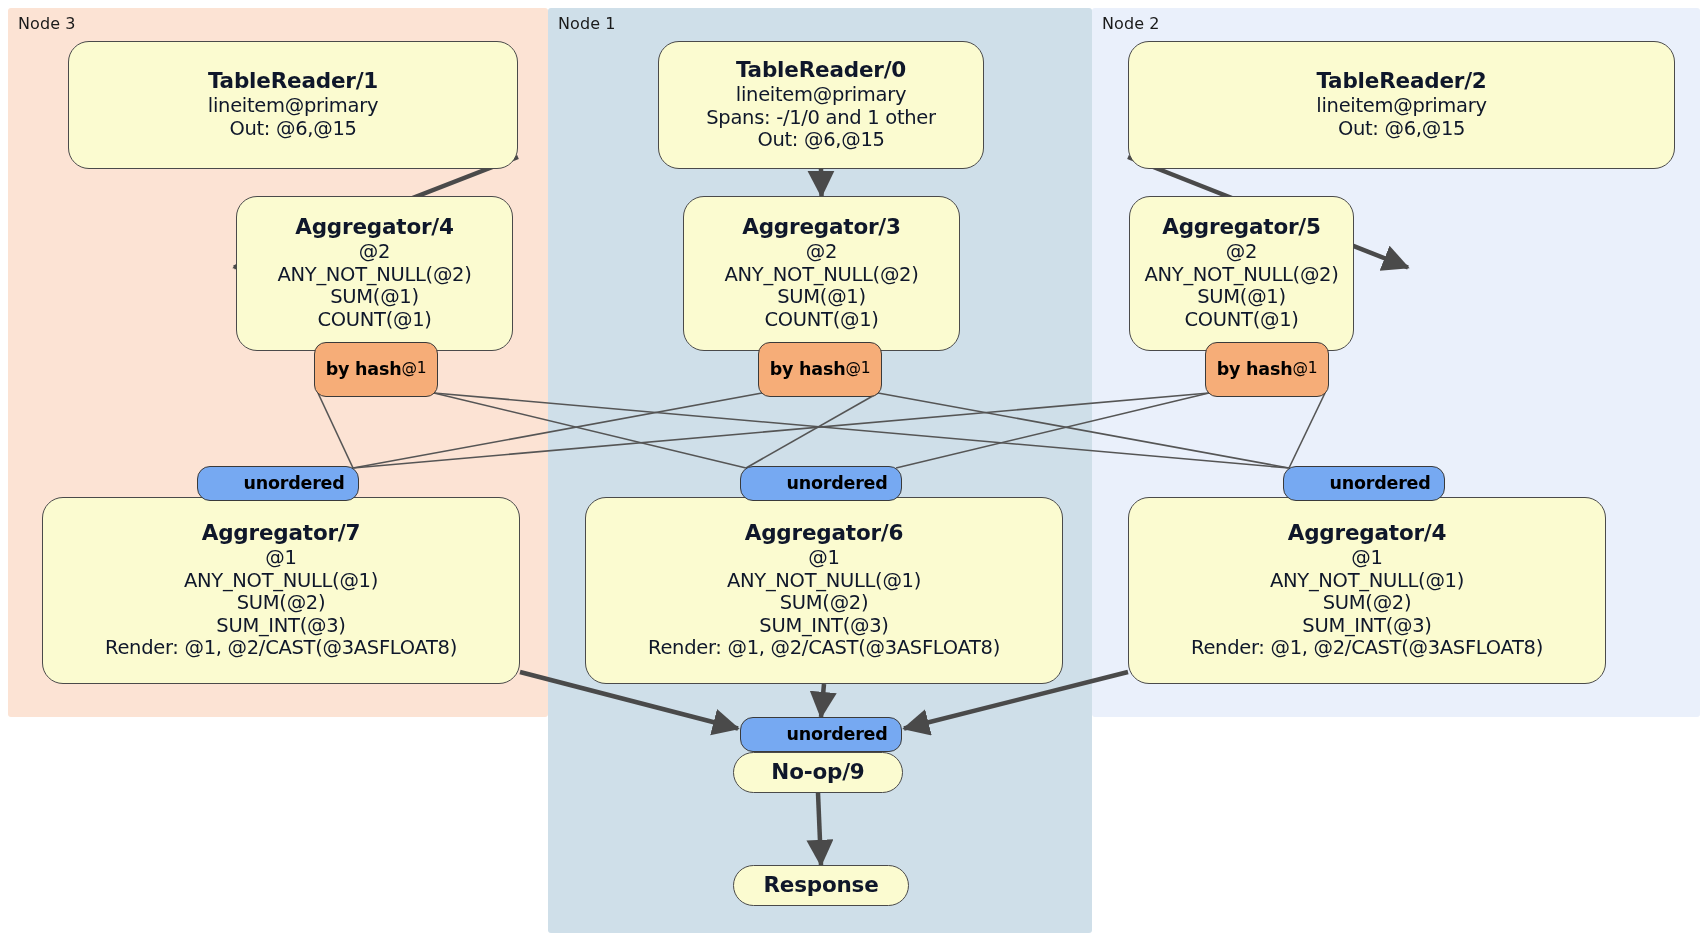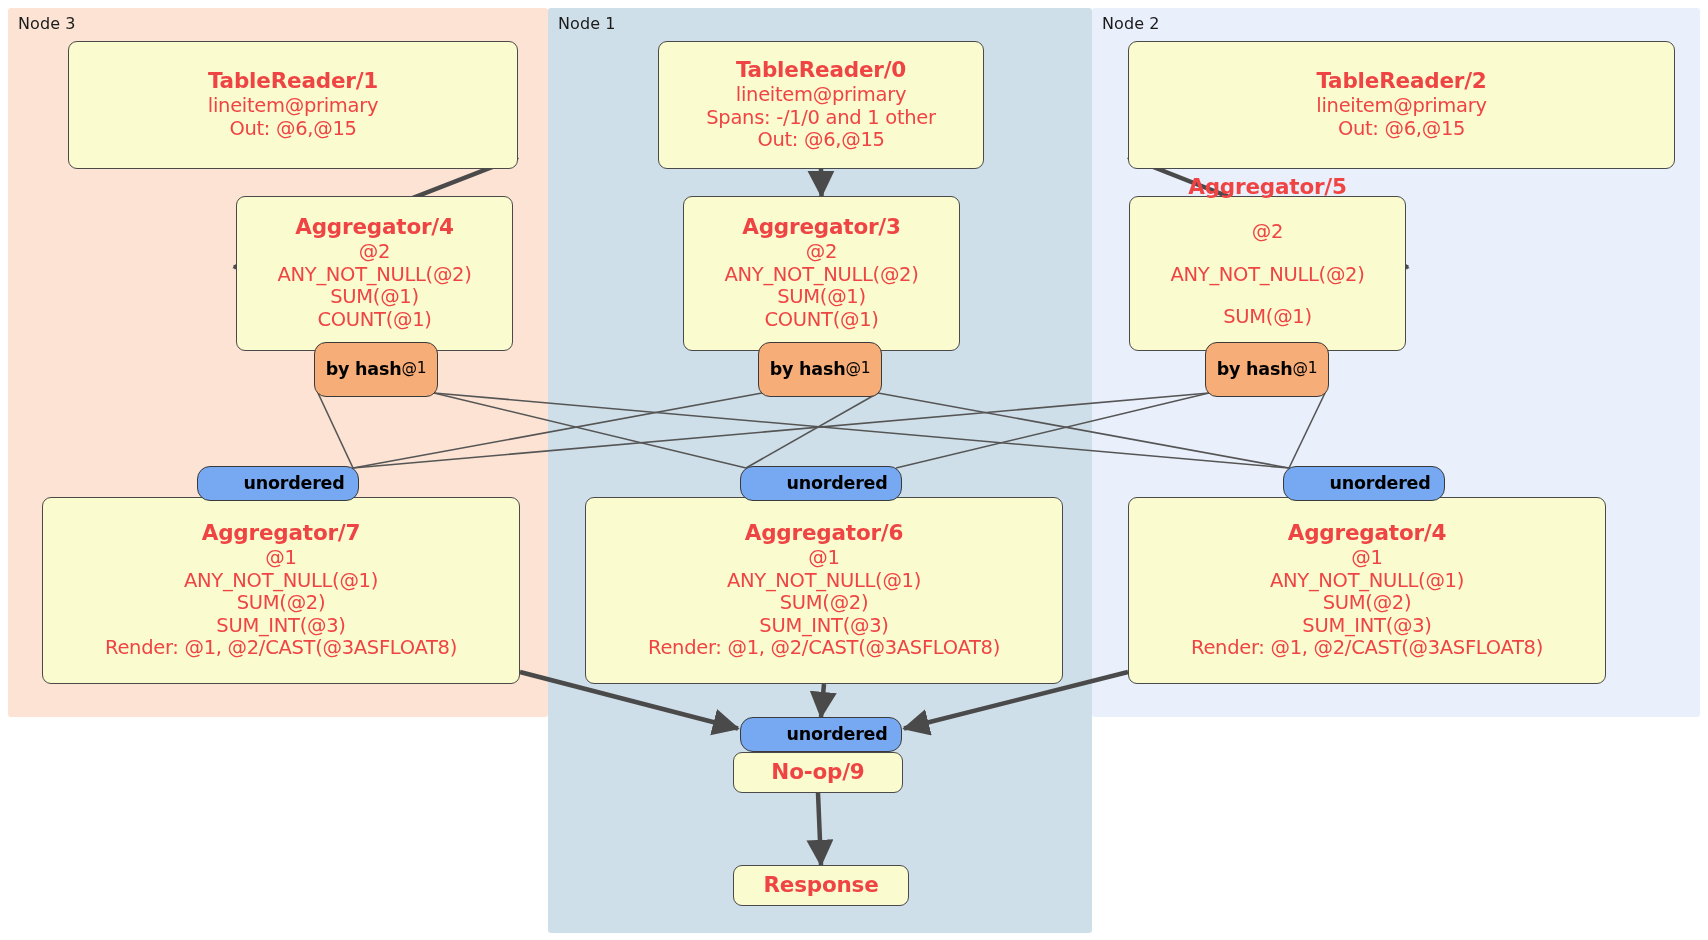--- a/index.html
+++ b/index.html
@@ -7,23 +7,23 @@
        font-family:"DejaVu Sans","Liberation Sans",sans-serif;}
   #stage{position:absolute;left:0;top:0;width:1708px;height:940px;}
 
   .panel{position:absolute;border-radius:3px;}
   .panel-label{position:absolute;left:10px;top:6px;font-size:16px;color:#1a1a1a;
                letter-spacing:0.1px;}
 
   svg#edges{position:absolute;left:0;top:0;width:1708px;height:940px;overflow:visible;}
 
   .node{position:absolute;box-sizing:border-box;background:#fbfbd0;
-        border:1.6px solid #4a4a4a;border-radius:9px;
+        border:1.6px solid #4a4a4a;border-radius:21px;
         display:flex;flex-direction:column;align-items:center;justify-content:center;
-        text-align:center;color:#ef4444;line-height:1.16;}
+        text-align:center;color:#0f172a;line-height:1.16;}
   .node .ttl{font-weight:bold;font-size:21.5px;letter-spacing:-0.2px;margin-bottom:1px;}
   .node .ln{font-size:19.5px;letter-spacing:-0.3px;white-space:nowrap;}
 
   .badge{position:absolute;box-sizing:border-box;border:1.6px solid #3a3a3a;
          display:flex;flex-direction:row;align-items:center;justify-content:center;
          text-align:center;color:#000;line-height:1.1;}
   .badge.hash{background:#f6ad78;border-radius:12px;}
   .badge.unord{background:#76a9f2;border-radius:13px;padding-left:32px;}
   .badge .bt{font-weight:bold;font-size:17.5px;letter-spacing:-0.2px;}
   .badge .bs{font-size:15.5px;letter-spacing:-0.2px;margin-top:-1px;}
@@ -93,21 +93,21 @@
         <div class="ln">SUM(@1)</div>
         <div class="ln">COUNT(@1)</div>
       </div>
       <div class="node" style="left: 683px; top: 196px; width: 277px; height: 155px;">
         <div class="ttl">Aggregator/3</div>
         <div class="ln">@2</div>
         <div class="ln">ANY_NOT_NULL(@2)</div>
         <div class="ln">SUM(@1)</div>
         <div class="ln">COUNT(@1)</div>
       </div>
-      <div class="node" style="left: 1129px; top: 196px; width: 277px; height: 155px; gap: 20px;">
+      <div class="node" style="left: 1129px; top: 196px; width: 225px; height: 155px;">
         <div class="ttl">Aggregator/5</div>
         <div class="ln">@2</div>
         <div class="ln">ANY_NOT_NULL(@2)</div>
         <div class="ln">SUM(@1)</div>
         <div class="ln">COUNT(@1)</div>
       </div>
       <div class="node" style="left: 42px; top: 497px; width: 478px; height: 187px;">
         <div class="ttl">Aggregator/7</div>
         <div class="ln">@1</div>
         <div class="ln">ANY_NOT_NULL(@1)</div>

